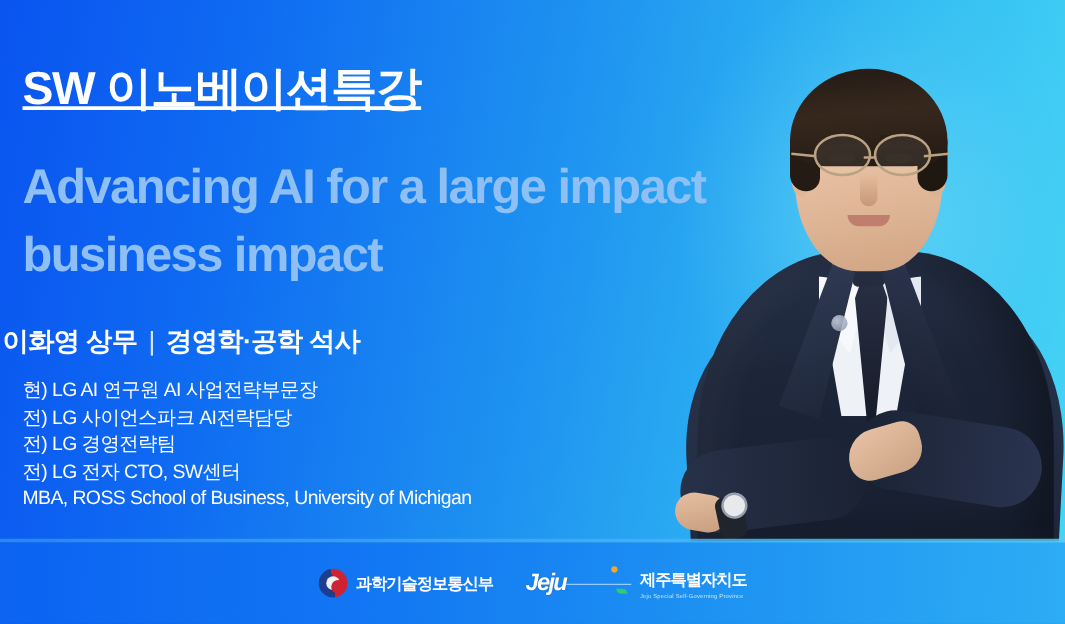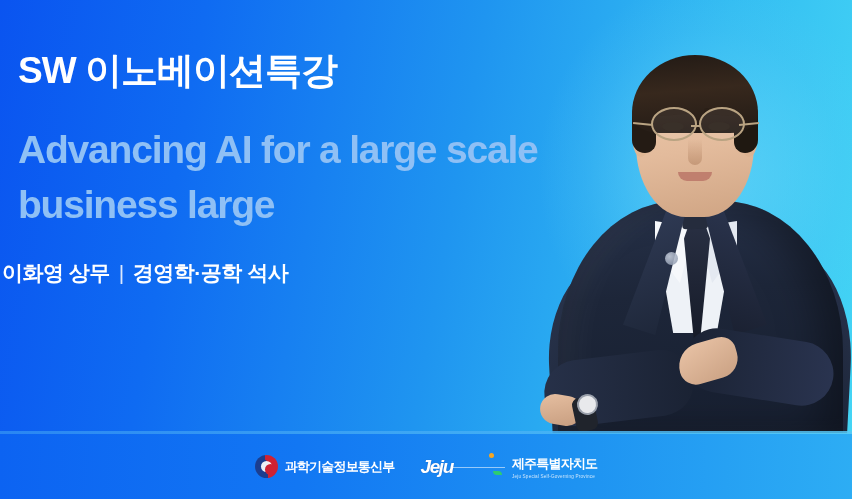--- a/index.html
+++ b/index.html
@@ -136,20 +136,21 @@
   .ph-templeL{position:absolute;left:50%;bottom:308px;margin-left:-62px;width:20px;height:2px;background:#b9a382;transform:rotate(6deg);}
   .ph-templeR{position:absolute;left:50%;bottom:308px;margin-left:44px;width:20px;height:2px;background:#b9a382;transform:rotate(-6deg);}
   .ph-nose{position:absolute;left:50%;bottom:268px;margin-left:-7px;width:14px;height:26px;background:linear-gradient(180deg,rgba(190,140,105,.0),rgba(176,128,95,.55));border-radius:0 0 8px 8px;}
   .ph-mouth{position:absolute;left:50%;bottom:252px;margin-left:-17px;width:34px;height:9px;background:#c07f6e;border-radius:0 0 16px 16px;}
 
   
   .title{
     position:absolute;left:18px;top:52px;color:#ffffff;
     font-size:37px;font-weight:bold;letter-spacing:-1px;line-height:1;
     white-space:nowrap;
+    text-decoration:underline;
   }
   .subtitle{
     position:absolute;left:18px;top:122px;color:#8fc0f5;
     font-size:39px;font-weight:bold;letter-spacing:-1.2px;line-height:1.42;
     max-width:640px;
   }
   .speaker{
     position:absolute;left:2px;top:259px;color:#ffffff;
     font-size:21px;font-weight:bold;letter-spacing:-.5px;white-space:nowrap;
   }
@@ -247,28 +248,35 @@
     <div class="ph-bridge"></div>
     <div class="ph-templeL"></div>
     <div class="ph-templeR"></div>
     <div class="ph-nose"></div>
     <div class="ph-mouth"></div>
   </div>
 
   <div class="title">SW 이노베이션특강</div>
 
   <div class="subtitle">
-    <div>Advancing AI for a large scale</div>
-    <div>business large</div>
+    <div>Advancing AI for a large impact</div>
+    <div>business impact</div>
   </div>
 
   <div class="speaker">
     <span>이화영 상무</span><span class="sep">|</span><span>경영학·공학 석사</span>
   </div>
 
+  <div class="bio">
+    <div>현) LG AI 연구원 AI 사업전략부문장</div>
+    <div>전) LG 사이언스파크 AI전략담당</div>
+    <div>전) LG 경영전략팀</div>
+    <div>전) LG 전자 CTO, SW센터</div>
+    <div>MBA, ROSS School of Business, University of Michigan</div>
+  </div>
 
   <div class="divider"></div>
 
   <div class="logobar">
 
     <div class="logo">
       <div class="taegeuk">
           <div class="hole"></div>
         </div>
       <span class="logo-text">과학기술정보통신부</span>

